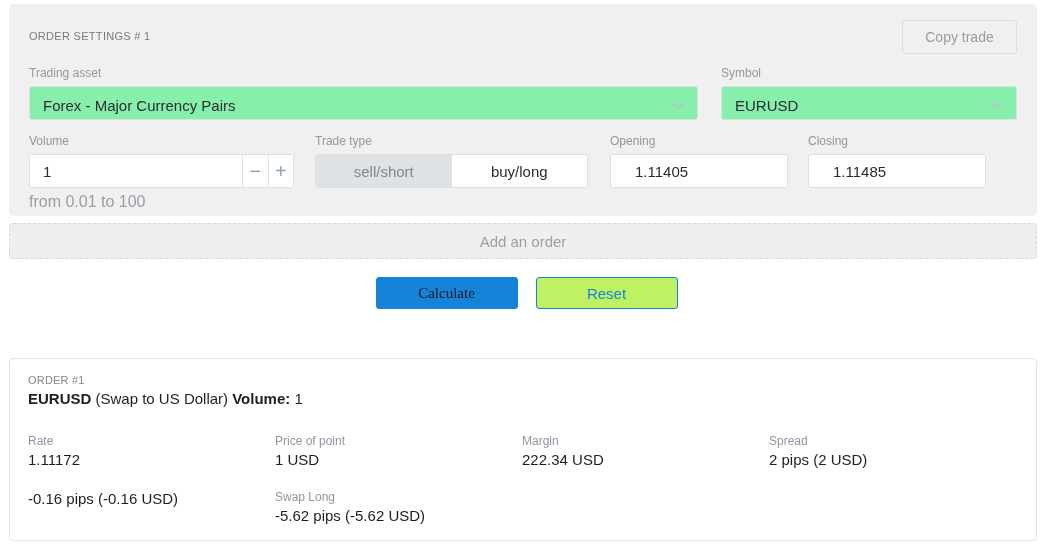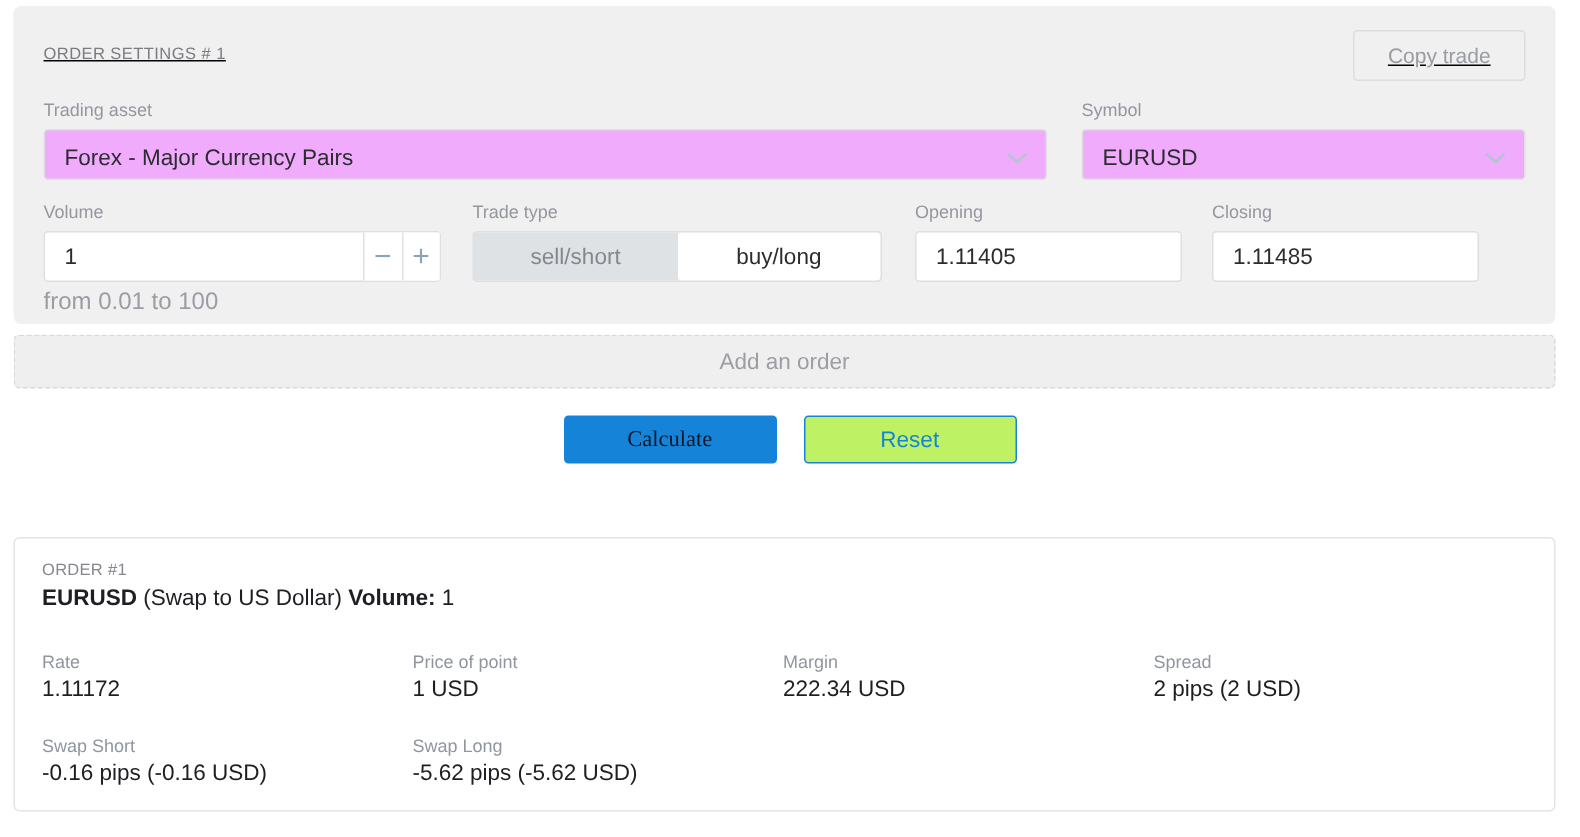--- a/index.html
+++ b/index.html
@@ -4,33 +4,33 @@
 <style>
   * { box-sizing: border-box; margin: 0; padding: 0; }
   body { background: #fff; font-family: "Liberation Sans", sans-serif; }
   .page { position: relative; width: 1053px; height: 558px; background: #fff; overflow: hidden; }
 
   
   .panel {
     position: absolute; left: 9px; top: 4px; width: 1028px; height: 212px;
     background: #f0f0f1; border-radius: 5px; padding: 16px 20px 0 20px;
   }
-  .panel-head { display: flex; align-items: flex-start; justify-content: space-between; height: 40px; text-decoration: underline; }
+  .panel-head { display: flex; align-items: flex-start; justify-content: space-between; height: 40px; }
   .panel-title { font-size: 11px; color: #797b80; letter-spacing: .3px; padding-top: 10px; }
   .copy-trade-btn {
     width: 115px; height: 34px; background: transparent; border: 1px solid #dddde0;
     border-radius: 3px; color: #9a9ca3; font-size: 14px; font-family: inherit; cursor: pointer;
   }
   .field-label { display: block; font-size: 12px; color: #94979e; margin-bottom: 6px; }
   .row { display: flex; }
   .row-1 { margin-top: 6px; }
   .row-2 { margin-top: 14px; }
 
   .select {
-    height: 34px; background: #f0abfc; border: 1px solid #dfdfe2; border-radius: 3px;
+    height: 34px; background: #86efac; border: 1px solid #dfdfe2; border-radius: 3px;
     display: flex; align-items: center; justify-content: space-between;
     padding: 4px 12px 0 13px; cursor: pointer;
   }
   .select-value { font-size: 15px; color: #2b2c30; }
   .chevron { display: flex; align-items: center; }
 
   .f-asset { width: 669px; margin-right: 23px; }
   .f-symbol { width: 296px; }
 
   .f-volume { width: 265px; margin-right: 21px; }
@@ -52,21 +52,21 @@
   .toggle-seg {
     flex: 1; border: none; font-size: 15px; font-family: inherit; cursor: pointer;
     background: #dfe2e5; color: #84878f;
   }
   .toggle-seg.selected { background: #fff; color: #2b2c30; border-radius: 3px; }
 
   .f-opening, .f-closing { width: 178px; }
   .f-opening { margin-right: 20px; }
   .text-input {
     width: 100%; height: 34px; border: 1px solid #dfdfe2; border-radius: 3px;
-    font-size: 15px; color: #2b2c30; padding-left: 13px; font-family: inherit; outline: none; background:#fff;
+    font-size: 15px; color: #2b2c30; padding-left: 24px; font-family: inherit; outline: none; background:#fff;
   }
 
   
   .add-order {
     position: absolute; left: 9px; top: 223px; width: 1028px; height: 36px;
     background: #efeff0; border: 1px dashed #d8d8da; border-radius: 4px;
     color: #9c9ea3; font-size: 15px; display: flex; align-items: center; justify-content: center;
     cursor: pointer;
   }
 
@@ -185,21 +185,20 @@
       </div>
       <div class="metric">
         <div class="metric-label">Margin</div>
         <div class="metric-value">222.34 USD</div>
       </div>
       <div class="metric">
         <div class="metric-label">Spread</div>
         <div class="metric-value">2 pips (2 USD)</div>
       </div>
       <div class="metric">
-        <div class="metric-label">Swap Short</div>
         <div class="metric-value">-0.16 pips (-0.16 USD)</div>
       </div>
       <div class="metric">
         <div class="metric-label">Swap Long</div>
         <div class="metric-value">-5.62 pips (-5.62 USD)</div>
       </div>
     </div>
   </section>
 
 </div>

